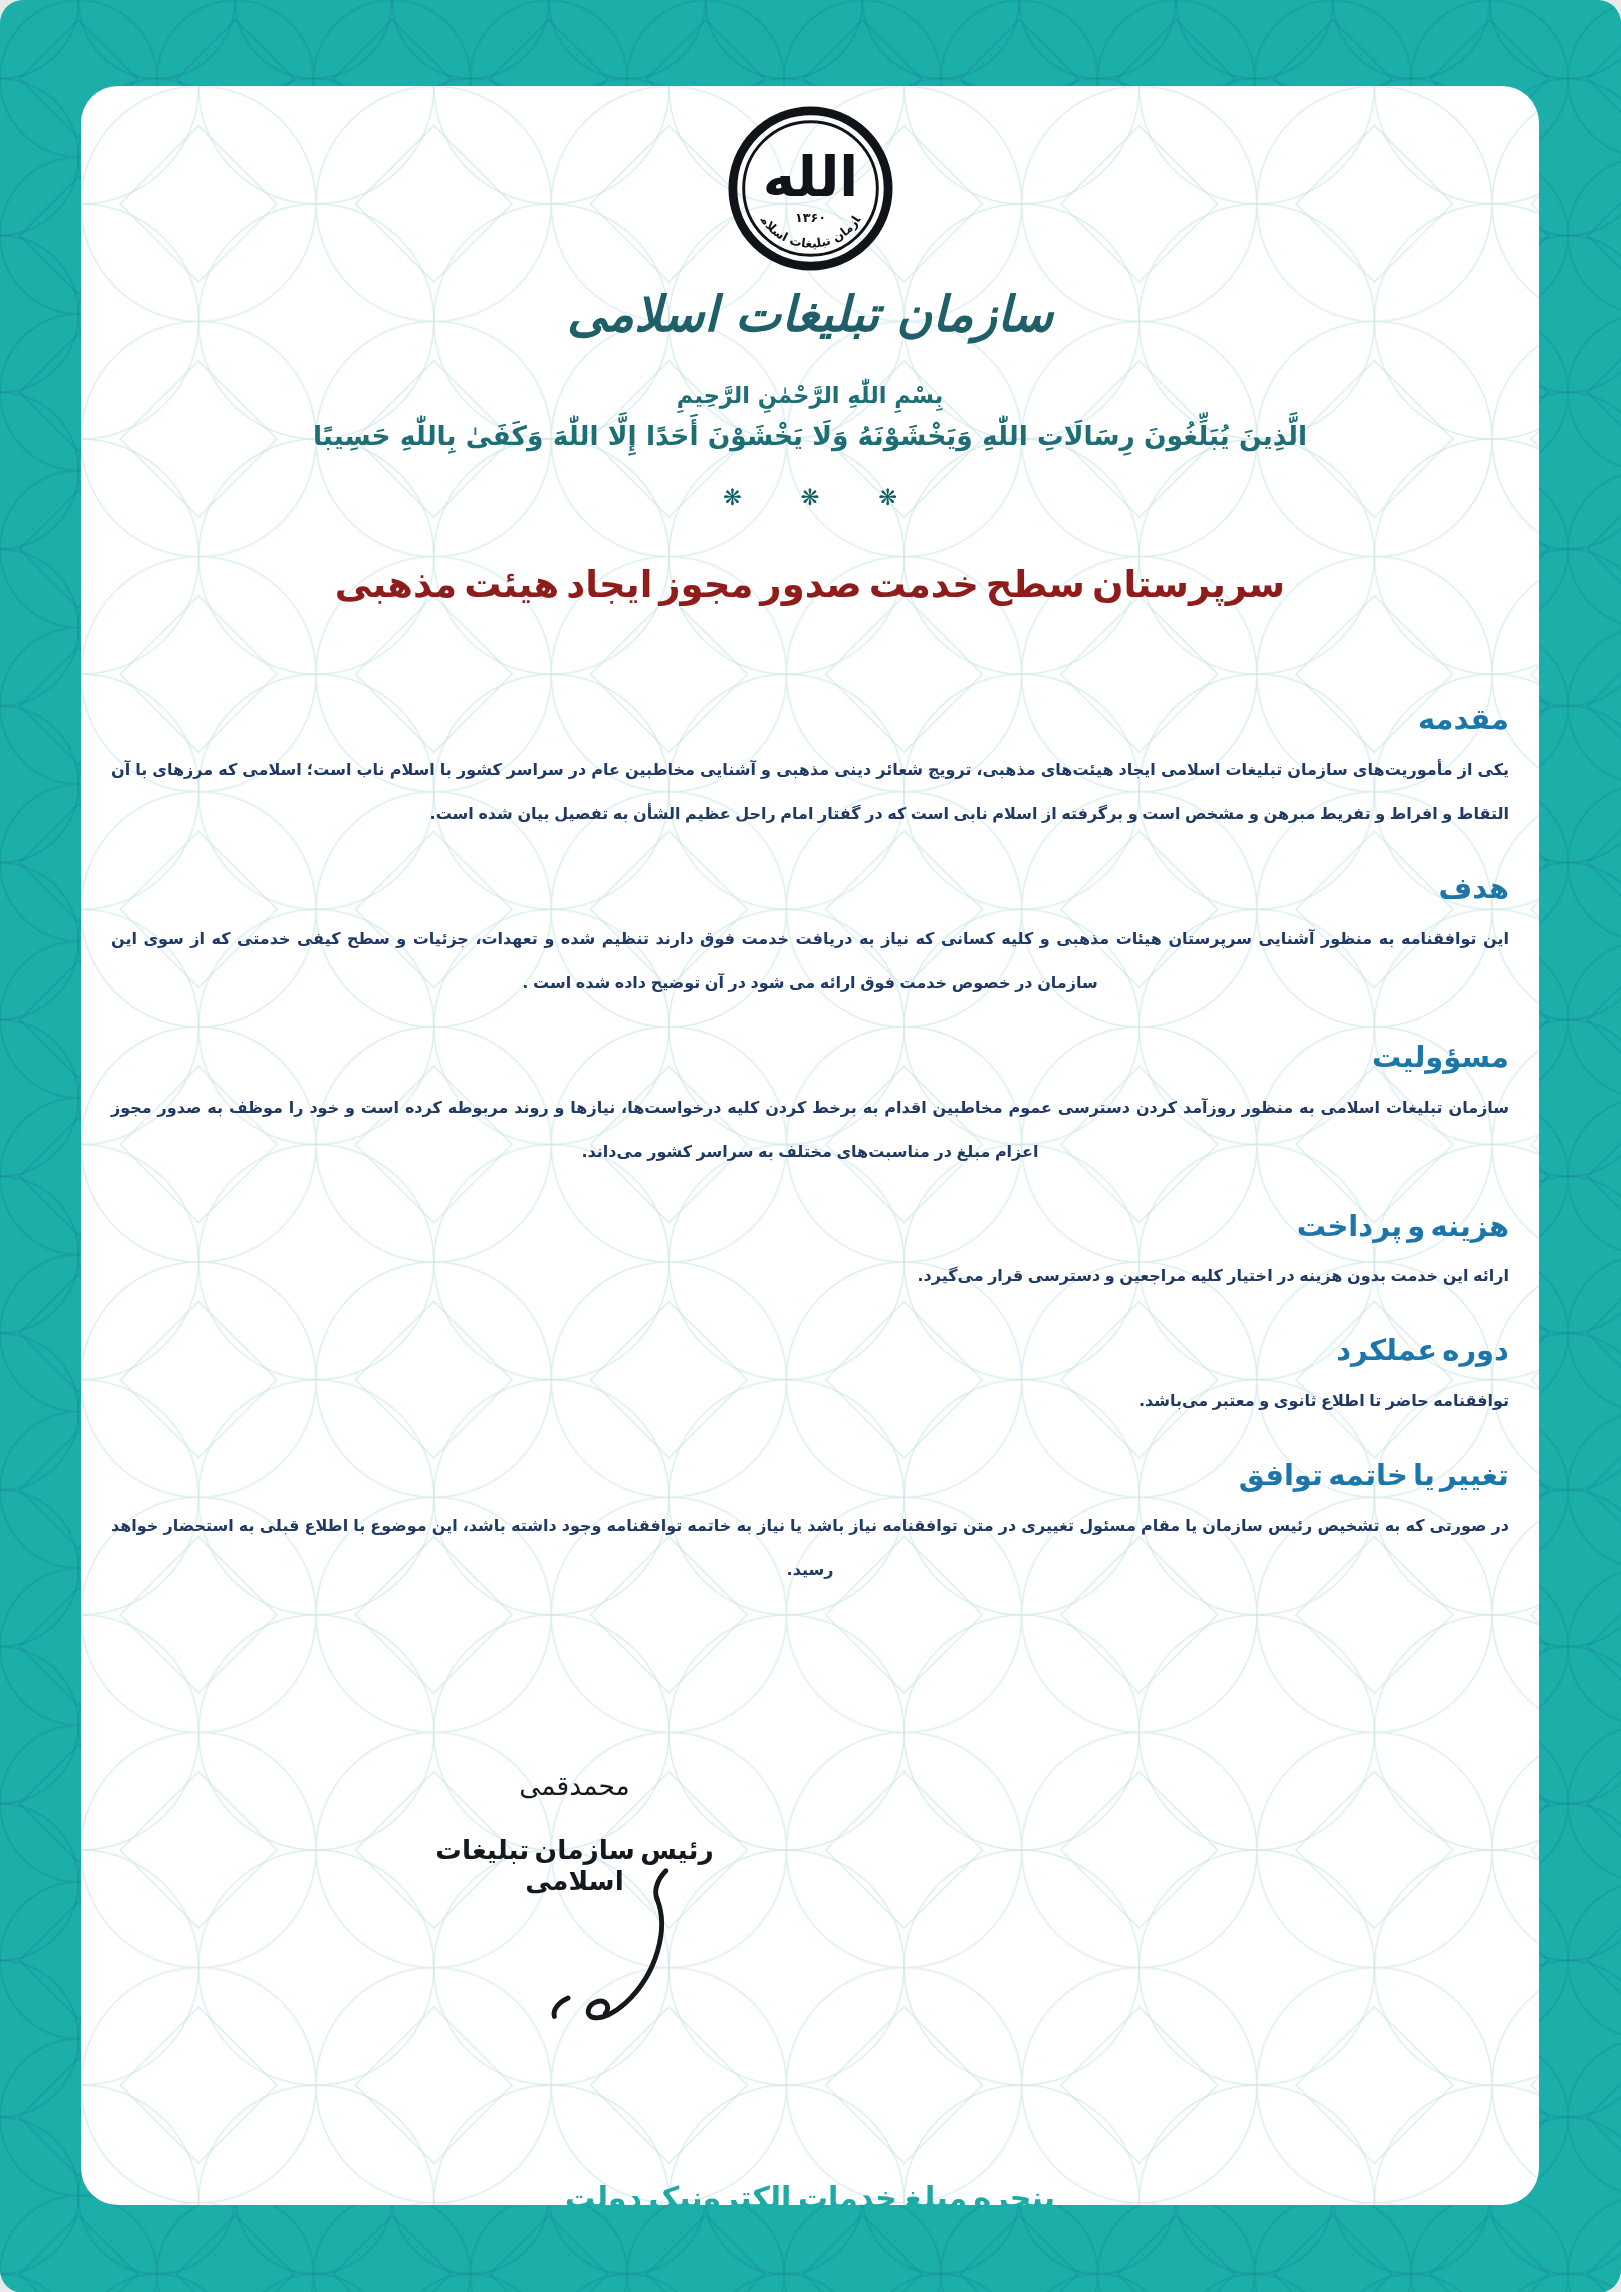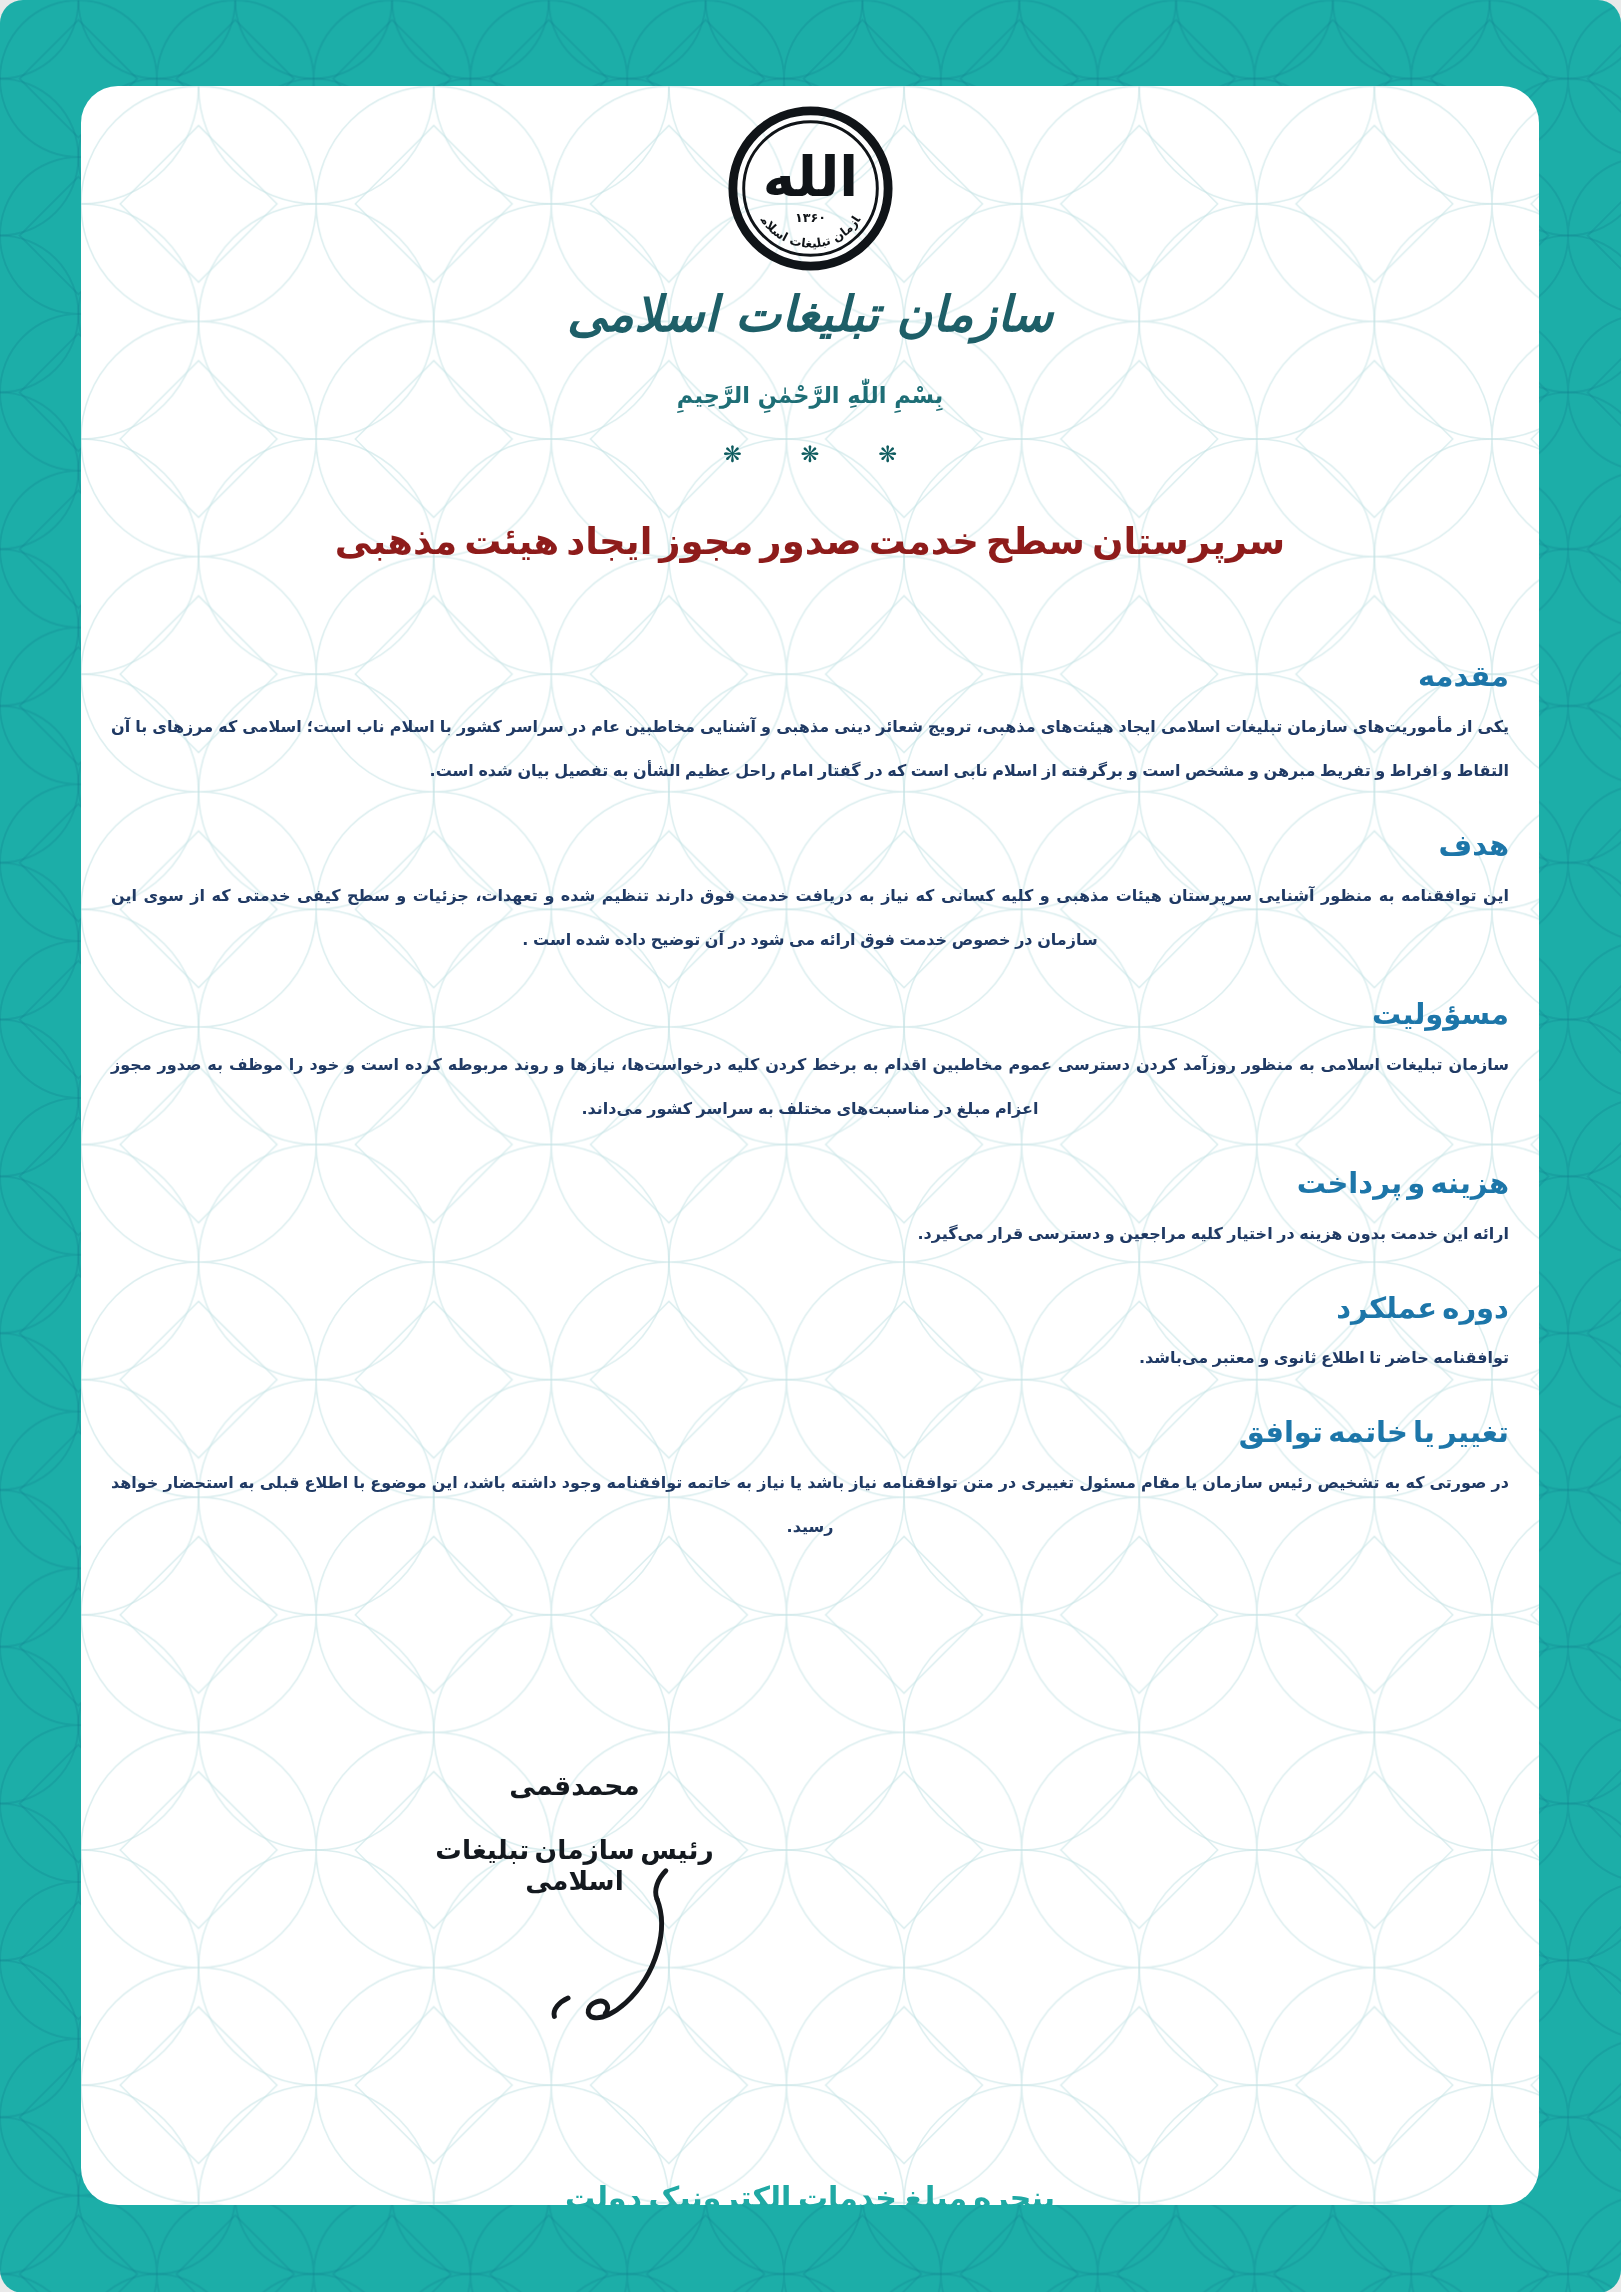--- a/index.html
+++ b/index.html
@@ -90,21 +90,21 @@
     text-align-last:right;
     word-spacing:-1px;
   }
   .section.last-center .section-body{text-align-last:center;}
   .sig-block{
     position:absolute;
     top:1666px;left:327px;width:333px;
     text-align:center;
     color:#14191f;
   }
-  .sig-name{font-size:26.5px;font-weight:bold;word-spacing:-3.9px;}
+  .sig-name{font-size:26.5px;font-weight:normal;word-spacing:-3.9px;}
   .sig-role{font-size:26.5px;font-weight:bold;word-spacing:-3.9px;margin-top:33px;}
   .sig-scribble{
     position:absolute;
     top:1759px;left:446px;
     width:176px;height:176px;
   }
   .footer-line{
     position:absolute;
     top:2076px;left:0;right:0;
     text-align:center;
@@ -164,20 +164,21 @@
           <path id="ringArc" d="M -52,30 A 60 60 0 0 0 52,30" fill="none"></path>
           <text font-size="12.5" font-weight="bold" fill="#101418">
             <textPath href="#ringArc" startOffset="50%" text-anchor="middle">سازمان تبلیغات اسلامی</textPath>
           </text>
         </svg>
       </div>
 
       <div class="calligraphy">سازمان تبلیغات اسلامی</div>
 
       <div class="bismillah">بِسْمِ اللّٰهِ الرَّحْمٰنِ الرَّحِيمِ</div>
+      <div class="verse">الَّذِينَ يُبَلِّغُونَ رِسَالَاتِ اللّٰهِ وَيَخْشَوْنَهُ وَلَا يَخْشَوْنَ أَحَدًا إِلَّا اللّٰهَ وَكَفَىٰ بِاللّٰهِ حَسِيبًا</div>
       <div class="stars">❋ ❋ ❋</div>
 
       <h1 class="doc-title">سرپرستان سطح خدمت صدور مجوز ایجاد هیئت مذهبی</h1>
 
       <div class="sections">
 
         <div class="section">
           <div class="section-heading">مقدمه</div>
           <div class="section-body">یکی از مأموریت‌های سازمان تبلیغات اسلامی ایجاد هیئت‌های مذهبی، ترویج شعائر دینی مذهبی و آشنایی مخاطبین عام در سراسر کشور با اسلام ناب است؛ اسلامی که مرزهای با آن التقاط و افراط و تفریط مبرهن و مشخص است و برگرفته از اسلام نابی است که در گفتار امام راحل عظیم الشأن به تفصیل بیان شده است.</div>
         </div>

